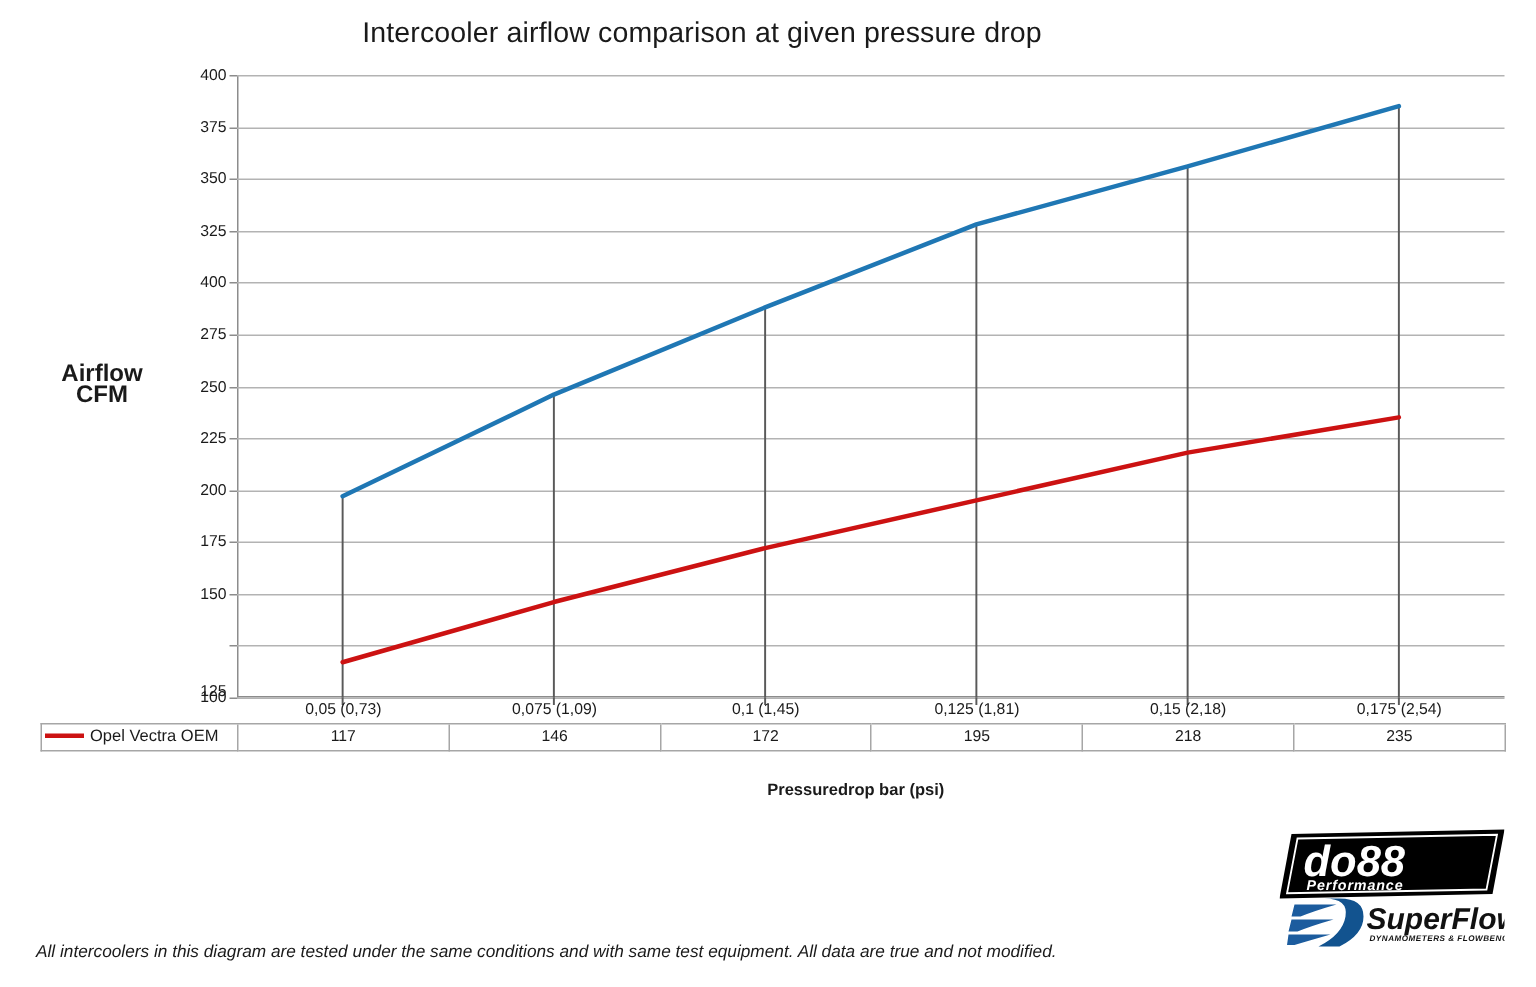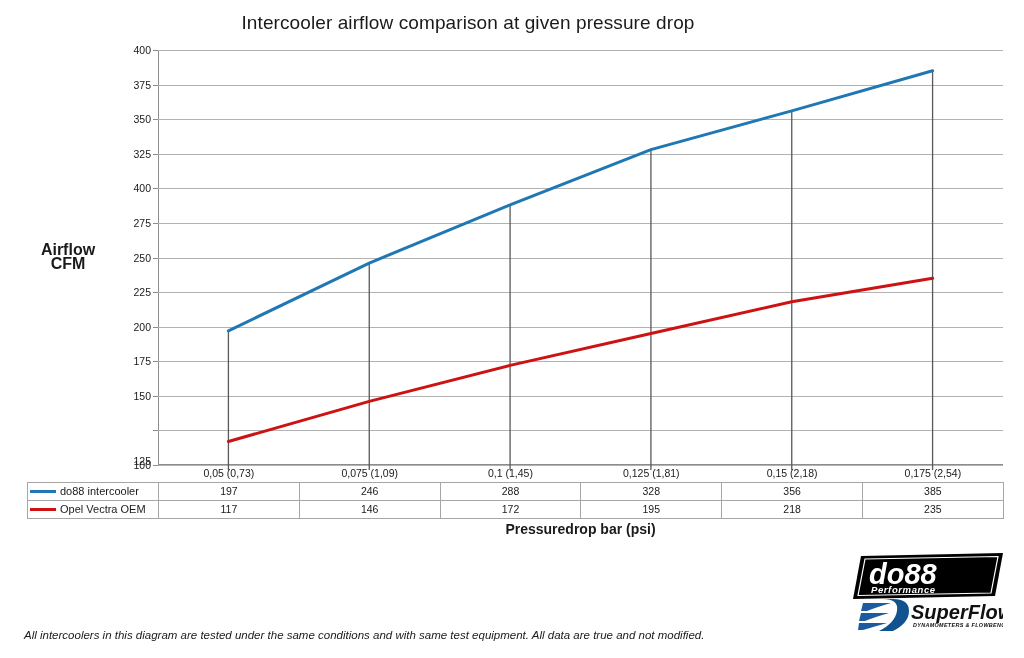--- a/index.html
+++ b/index.html
@@ -143,25 +143,25 @@
     width: 26px;
     height: 3px;
     vertical-align: middle;
     margin-right: 4px;
     margin-bottom: 2px;
   }
 
   
   .x-axis-title {
     position: absolute;
-    left: 158px;
+    left: 148px;
     top: 521px;
     width: 845px;
     text-align: center;
-    font-size: 14px;
+    font-size: 11px;
     font-weight: bold;
     color: #1a1a1a;
   }
 
   
   .do88-logo {
     position: absolute;
     left: 853px;
     top: 551px;
     width: 150px;
@@ -275,29 +275,20 @@
       <tr class="cat-row">
         <td class="label-cell"></td>
         <td>0,05 (0,73)</td>
         <td>0,075 (1,09)</td>
         <td>0,1 (1,45)</td>
         <td>0,125 (1,81)</td>
         <td>0,15 (2,18)</td>
         <td>0,175 (2,54)</td>
       </tr>
       <tr>
-        <td class="label-cell"><span class="legend-swatch" style="background: rgb(31, 119, 180);"></span><span>do88 intercooler</span></td>
-        <td>197</td>
-        <td>246</td>
-        <td>288</td>
-        <td>328</td>
-        <td>356</td>
-        <td>385</td>
-      </tr>
-      <tr>
         <td class="label-cell"><span class="legend-swatch" style="background: rgb(204, 18, 18);"></span><span>Opel Vectra OEM</span></td>
         <td>117</td>
         <td>146</td>
         <td>172</td>
         <td>195</td>
         <td>218</td>
         <td>235</td>
       </tr>
     </tbody>
 </table>

